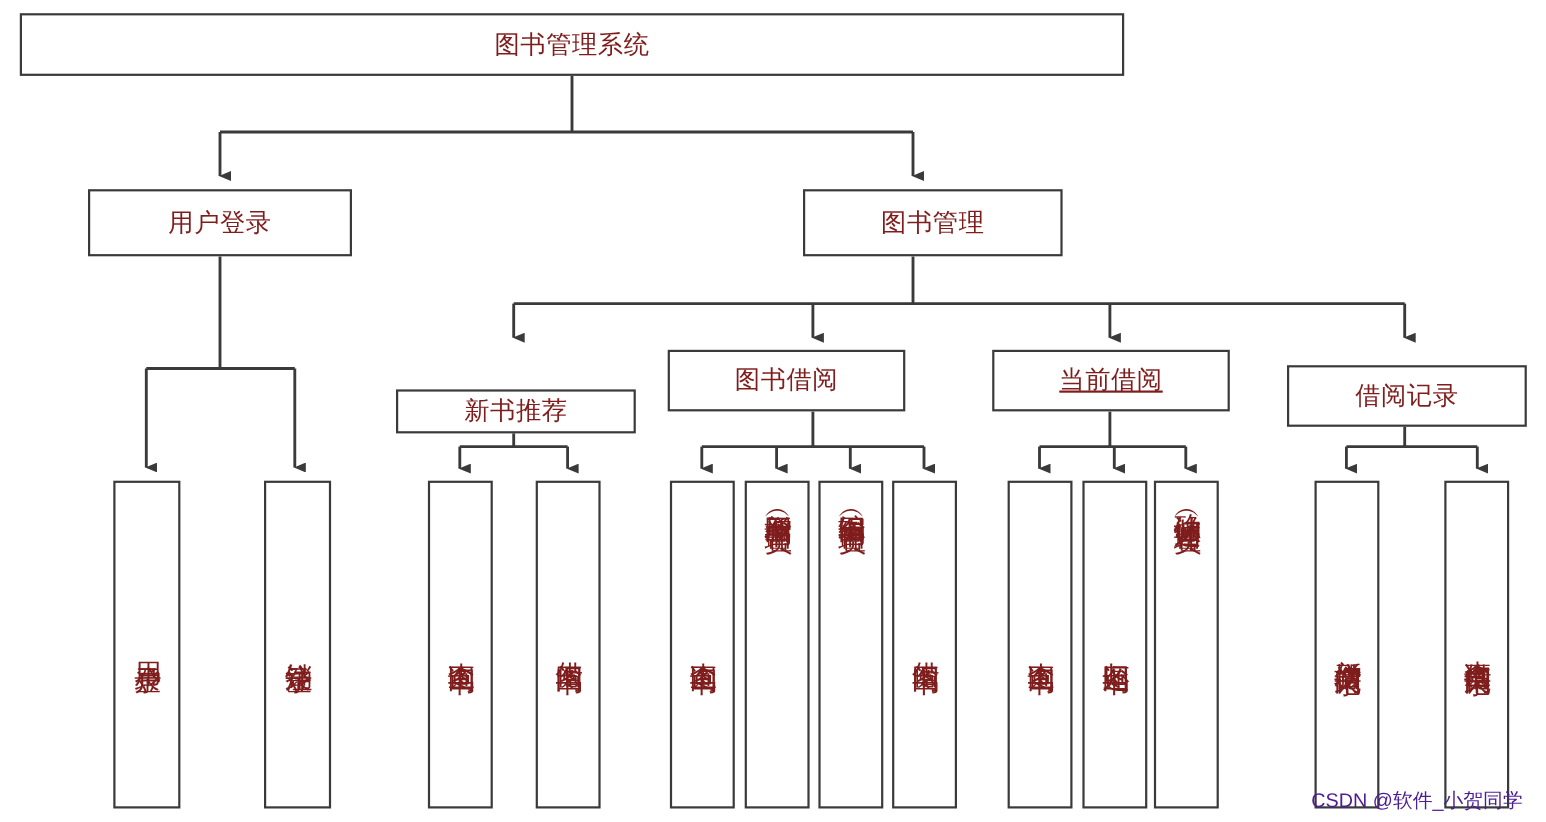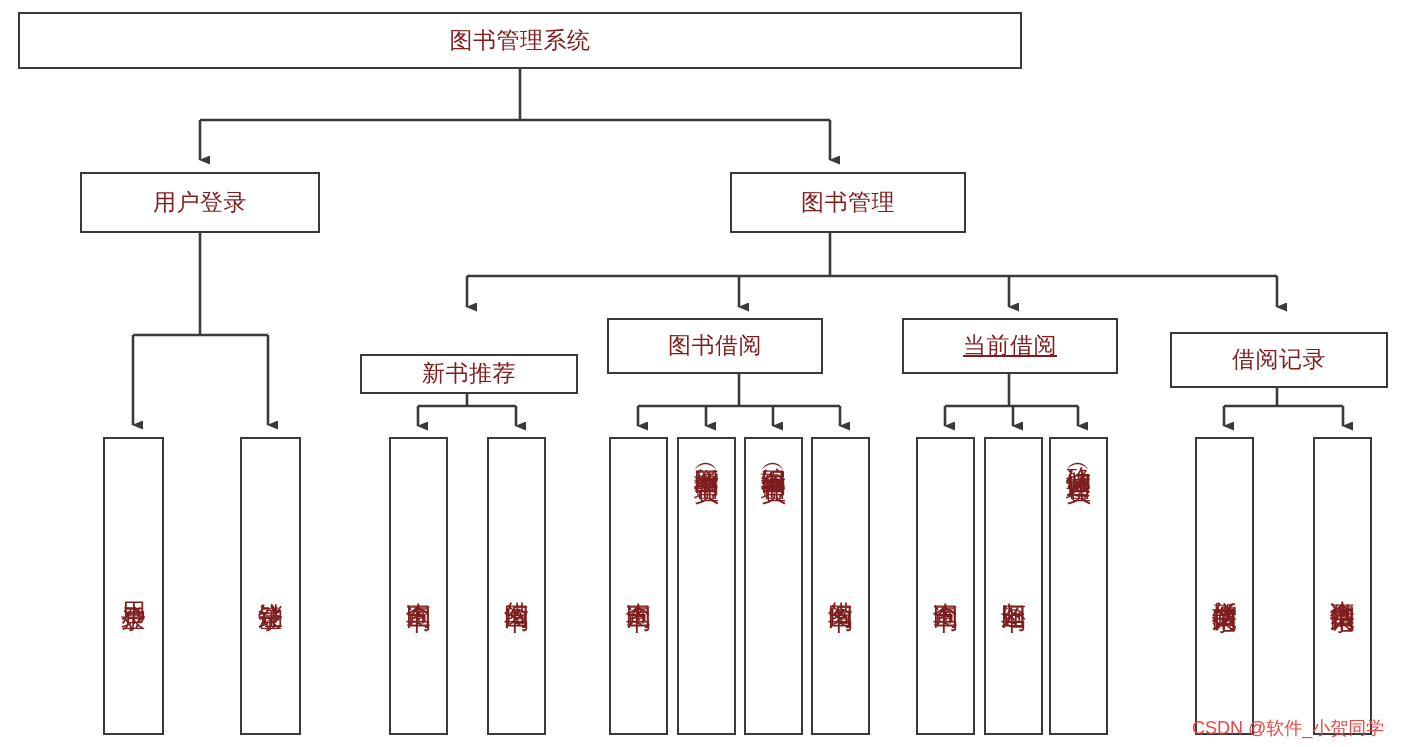--- a/index.html
+++ b/index.html
@@ -59,21 +59,21 @@
     letter-spacing: 2px;
     white-space: nowrap;
   }
   .node.vertical.centered {
     align-items: center;
     padding-top: 0;
   }
   .watermark {
     position: absolute;
     z-index: 5;
-    color: #ef4444;
+    color: #4c1d95;
     font-size: 18px;
     white-space: nowrap;
     font-family: "Liberation Sans", "DejaVu Sans", sans-serif;
   }
 </style>
 </head>
 <body>
 
 <div id="diagram-root">
 

